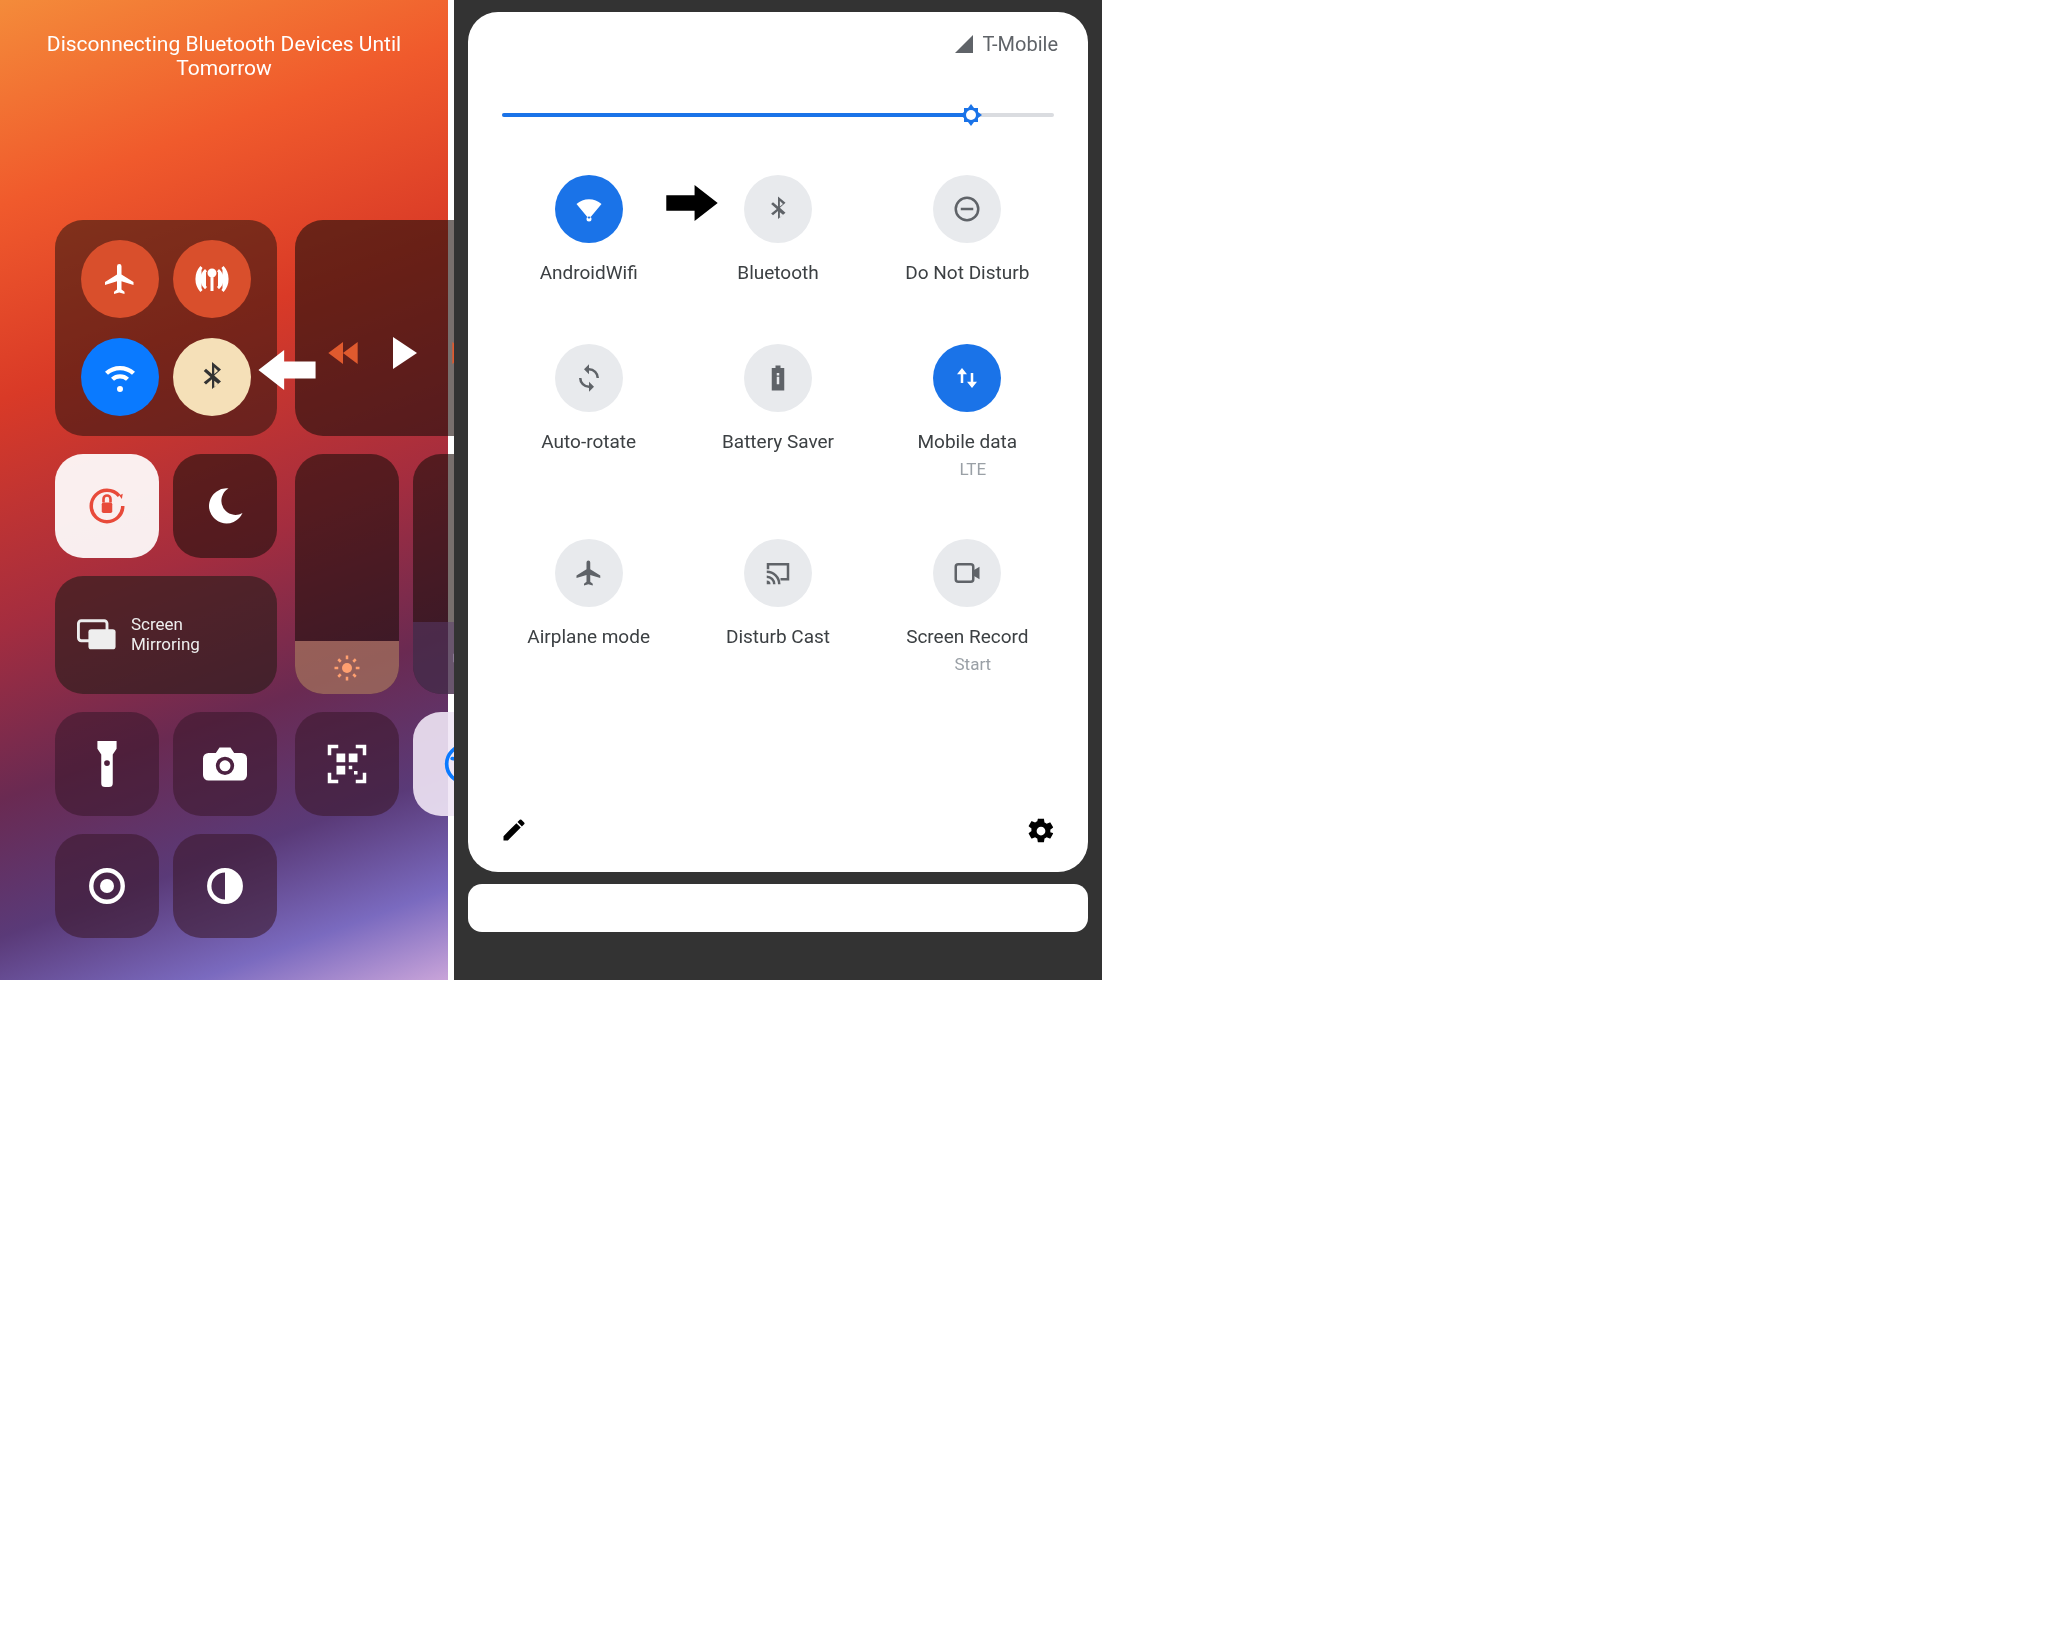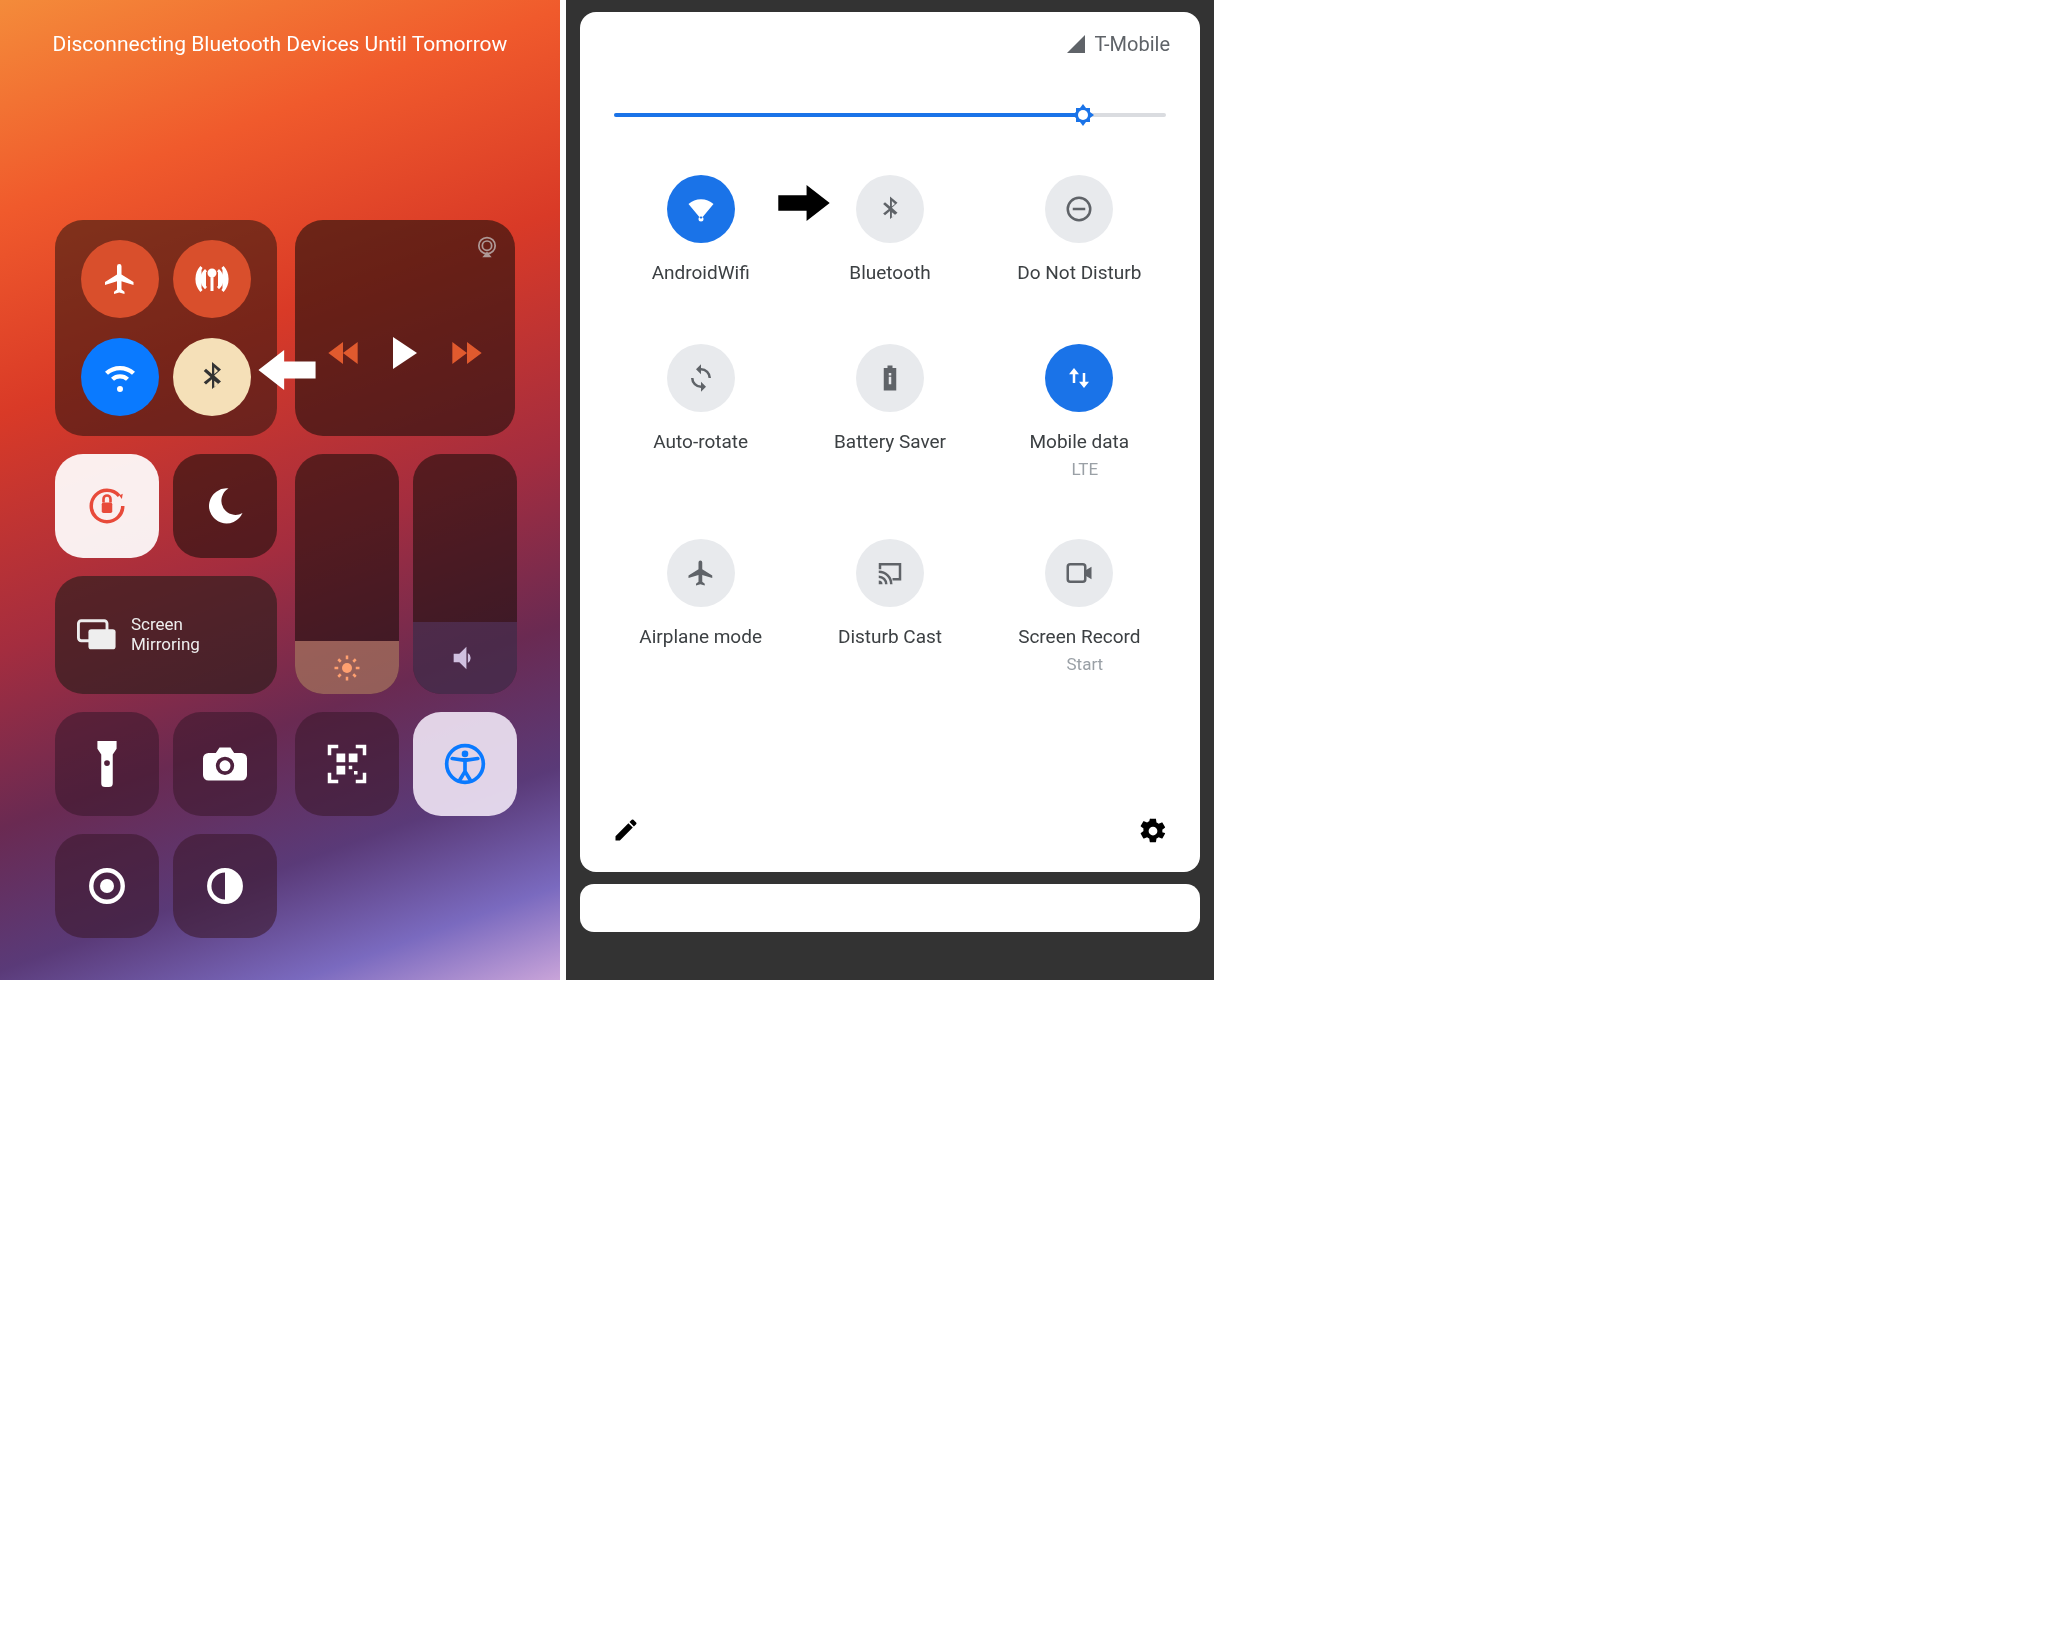--- a/index.html
+++ b/index.html
@@ -6,21 +6,21 @@
   body {
     font-family: -apple-system, BlinkMacSystemFont, "Segoe UI", Roboto, sans-serif;
     background: #fff;
     width: 1215px;
     height: 980px;
     display: flex;
   }
   .panel { position: relative; }
   
   .ios {
-    width: 560px;
+    width: 448px;
     height: 980px;
     background: linear-gradient(160deg, #f48b3a 0%, #f05a2c 18%, #d93a27 35%, #a42d3f 55%, #6a2a52 70%, #5a3a78 82%, #7a6abf 92%, #c9a4d9 100%);
     position: relative;
     color: #fff;
   }
   .ios .toast {
     position: absolute;
     top: 32px;
     left: 0; right: 0;
     text-align: center;
@@ -92,21 +92,21 @@
     width: 648px;
     height: 980px;
     margin-left: 6px;
     background: #333;
     position: relative;
   }
   .android-card {
     position: absolute;
     top: 12px; left: 14px; right: 14px; bottom: 108px;
     background: #fff;
-    border-radius: 16px;
+    border-radius: 30px;
     padding: 28px 26px 20px;
     display: flex;
     flex-direction: column;
   }
   .carrier {
     position: absolute;
     top: 20px; right: 30px;
     display: flex; align-items: center; gap: 8px;
     color: #5f6368;
     font-size: 20px;

